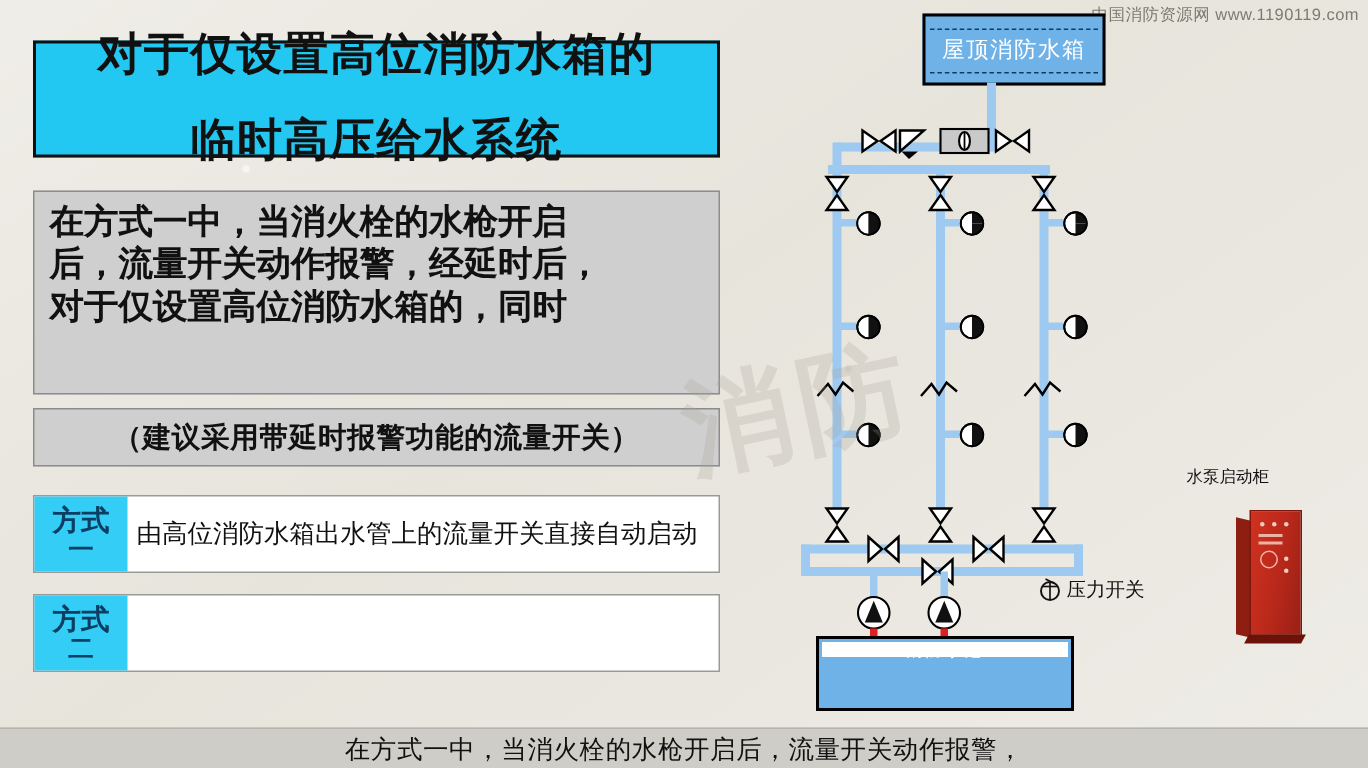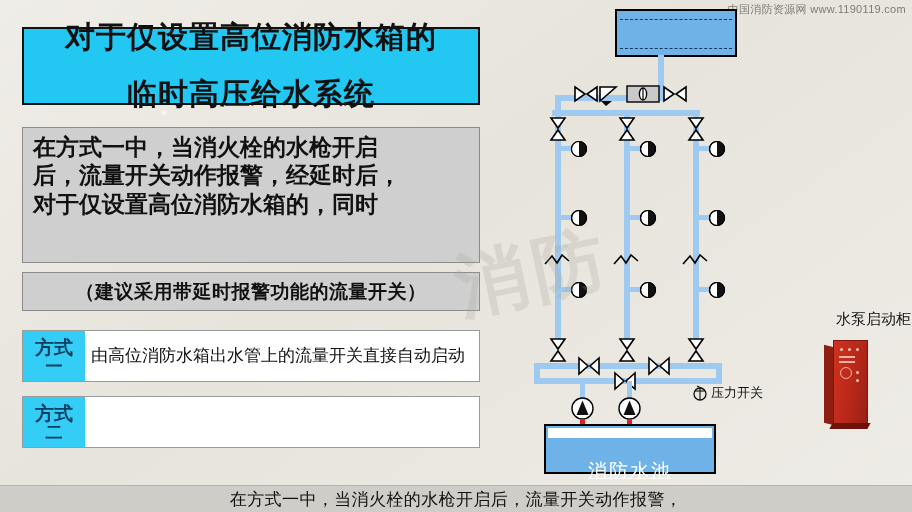--- a/index.html
+++ b/index.html
@@ -71,32 +71,32 @@
     background:#6fb2e8;box-sizing:border-box;}
   .tank .wl{position:absolute;left:3px;right:3px;border-top:1.5px dashed #123a5c;}
   .tank .wl.a{top:8px;}
   .tank .wl.b{bottom:6px;}
   .tank .lbl{position:absolute;inset:0;display:flex;align-items:center;justify-content:center;
     font-size:15px;color:#fff;font-weight:normal;letter-spacing:1px;}
 
   .pool{position:absolute;left:44px;top:424px;width:172px;height:50px;border:2px solid #000;
     background:#6fb2e8;box-sizing:border-box;}
   .pool .top{position:absolute;left:2px;right:2px;top:2px;height:10px;background:#fff;}
-  .pool .lbl{position:absolute;left:0;right:0;top:32px;display:flex;align-items:center;
-    justify-content:center;font-size:19px;color:#fff;letter-spacing:2px;text-decoration:underline;}
+  .pool .lbl{position:absolute;left:0;right:0;top:0;display:flex;align-items:center;
+    justify-content:center;font-size:11px;color:#fff;letter-spacing:2px;}
 
   .sym{position:absolute;}
   .sym svg{display:block;overflow:visible;}
 
   .ps-label{position:absolute;left:192px;top:384px;display:flex;align-items:center;gap:3px;}
   .ps-label .t{font-size:13px;color:#111;white-space:nowrap;}
 
   .cabinet-wrap{position:absolute;left:291px;top:310px;width:120px;height:130px;}
-  .cabinet-wrap .cap{position:absolute;left:0;top:0;width:120px;text-align:right;
-    font-size:15px;color:#111;white-space:nowrap;}
+  .cabinet-wrap .cap{position:absolute;left:0;top:0;width:120px;text-align:left;
+    font-size:11px;color:#111;white-space:nowrap;}
   .cab{position:absolute;left:33px;top:30px;width:44px;height:84px;}
   .cab .side{position:absolute;left:0;top:6px;width:10px;height:78px;background:#8e1d12;
     transform:skewY(14deg);}
   .cab .face{position:absolute;left:9px;top:0;width:35px;height:84px;
     background:linear-gradient(100deg,#d0321f 0%,#b8281a 55%,#992016 100%);border:1px solid #7d160e;
     box-sizing:border-box;}
   .cab .face .dot{position:absolute;width:3px;height:3px;border-radius:50%;background:#f6c9bd;}
   .cab .face .ring{position:absolute;left:6px;top:26px;width:10px;height:10px;border:1px solid #f0b6a8;border-radius:50%;}
   .cab .face .bar{position:absolute;left:5px;width:16px;height:2px;background:#eab3a4;}
   .cab .base{position:absolute;left:7px;bottom:-5px;width:38px;height:6px;background:#6d1209;
@@ -139,20 +139,21 @@
       <div class="w">方式</div>
       <div class="n">二</div>
     </div>
   </div>
 
   <div class="diagram">
 
     <div class="tank">
       <div class="wl a"></div>
       <div class="wl b"></div>
+      <div class="lbl">屋顶消防水箱</div>
     </div>
 
     <div class="pipe" style="left:158px;top:55px;width:6px;height:43px;"></div>
 
     <div class="pipe" style="left:58px;top:95px;width:106px;height:6px;"></div>
 
     <div class="pipe" style="left:55px;top:95px;width:6px;height:18px;"></div>
 
     <div class="sym" style="left:74px;top:84px;">
       <svg width="24" height="20" viewBox="0 0 24 20">

